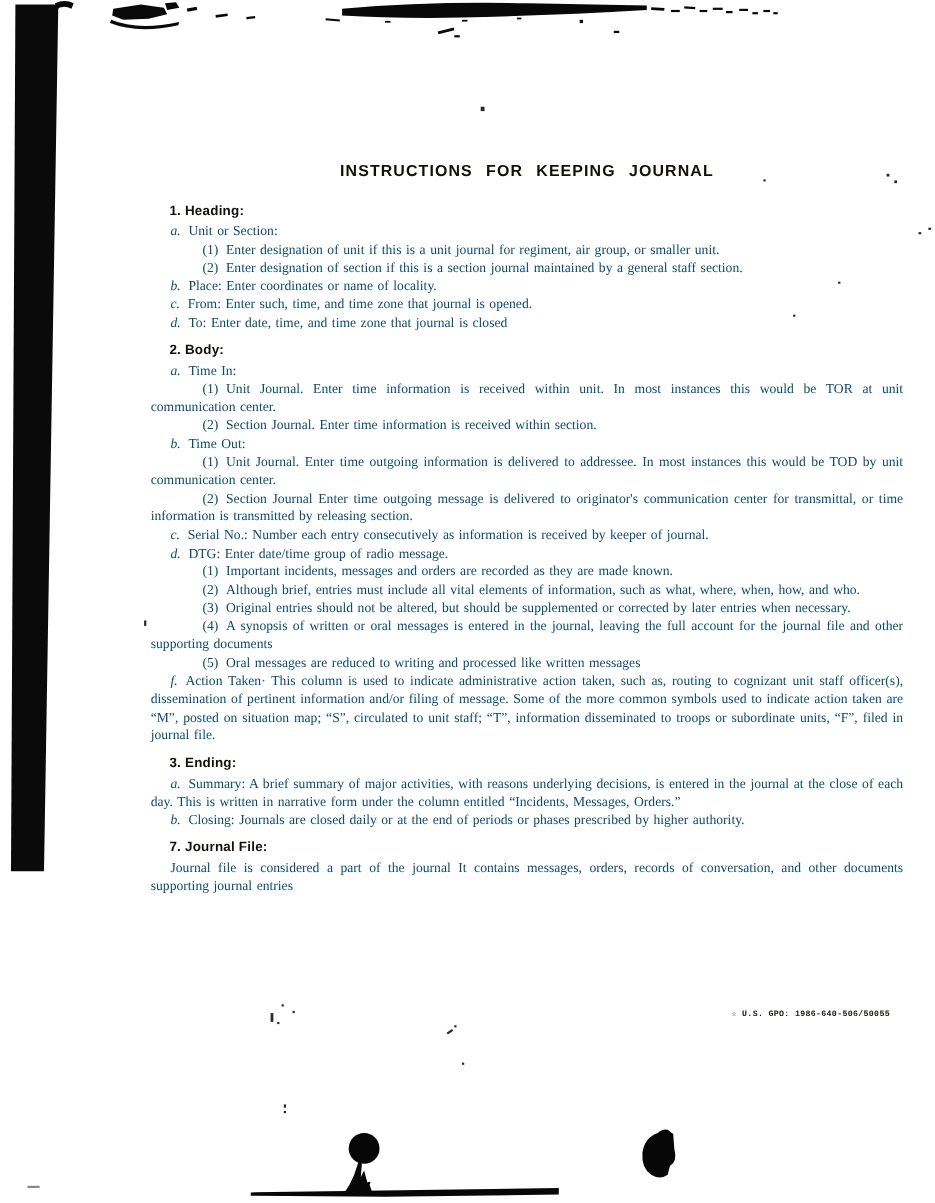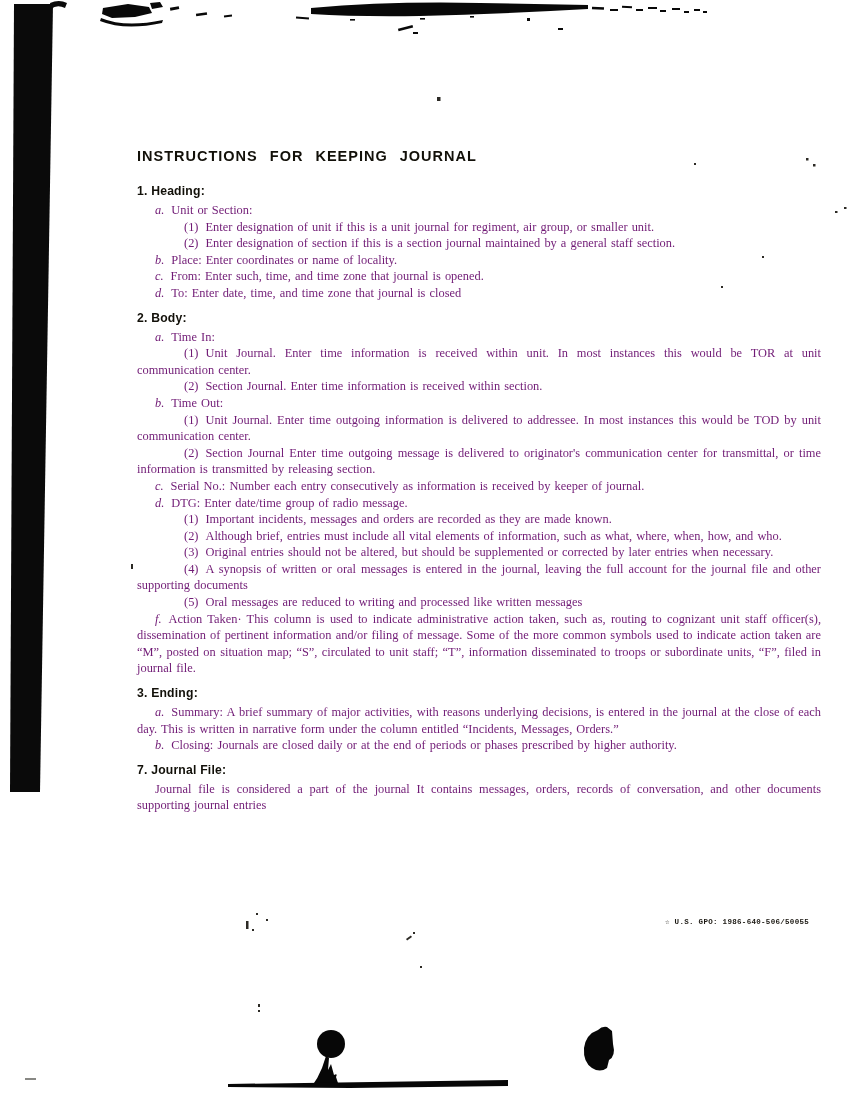--- a/index.html
+++ b/index.html
@@ -11,45 +11,45 @@
     font-family:"Liberation Serif", serif;
   }
   .page{position:absolute;inset:0;width:850px;height:1094px;background:#ffffff;}
   .artifacts{position:absolute;left:0;top:0;width:850px;height:1094px;pointer-events:none;}
   .content{
     position:absolute;left:137px;top:148px;width:684px;
     color:#17140f;
   }
   .doc-title{
     margin:0 0 20px 0;
-    text-align:left;
+    text-align:center;
     font-family:"Liberation Sans", sans-serif;
     font-weight:bold;
     font-size:14.5px;
     letter-spacing:1px;
     word-spacing:7px;
     color:#121009;
   }
   section{margin:0;}
   .sec-heading{
-    margin:9px 0 4px 0;
+    margin:9px 0 4px 17px;
     font-family:"Liberation Sans", sans-serif;
     font-weight:bold;
     font-size:12.2px;
     letter-spacing:0.2px;
     color:#121009;
   }
   section:first-of-type .sec-heading{margin-top:0;}
   .para{
     margin:0;
     font-size:12.4px;
     line-height:16.6px;
     text-align:justify;
     word-spacing:1px;
-    color:#701a75;
+    color:#0c4a6e;
   }
   .para.letter{text-indent:18px;}
   .para.number{text-indent:47px;}
   .para.plain{text-indent:18px;}
   .para.gap{}
   .lbl{margin-right:7px;}
   .para.letter > .lbl{font-style:italic;}
   .gpo{
     position:absolute;left:665px;top:917px;
     font-family:"Liberation Mono", monospace;

